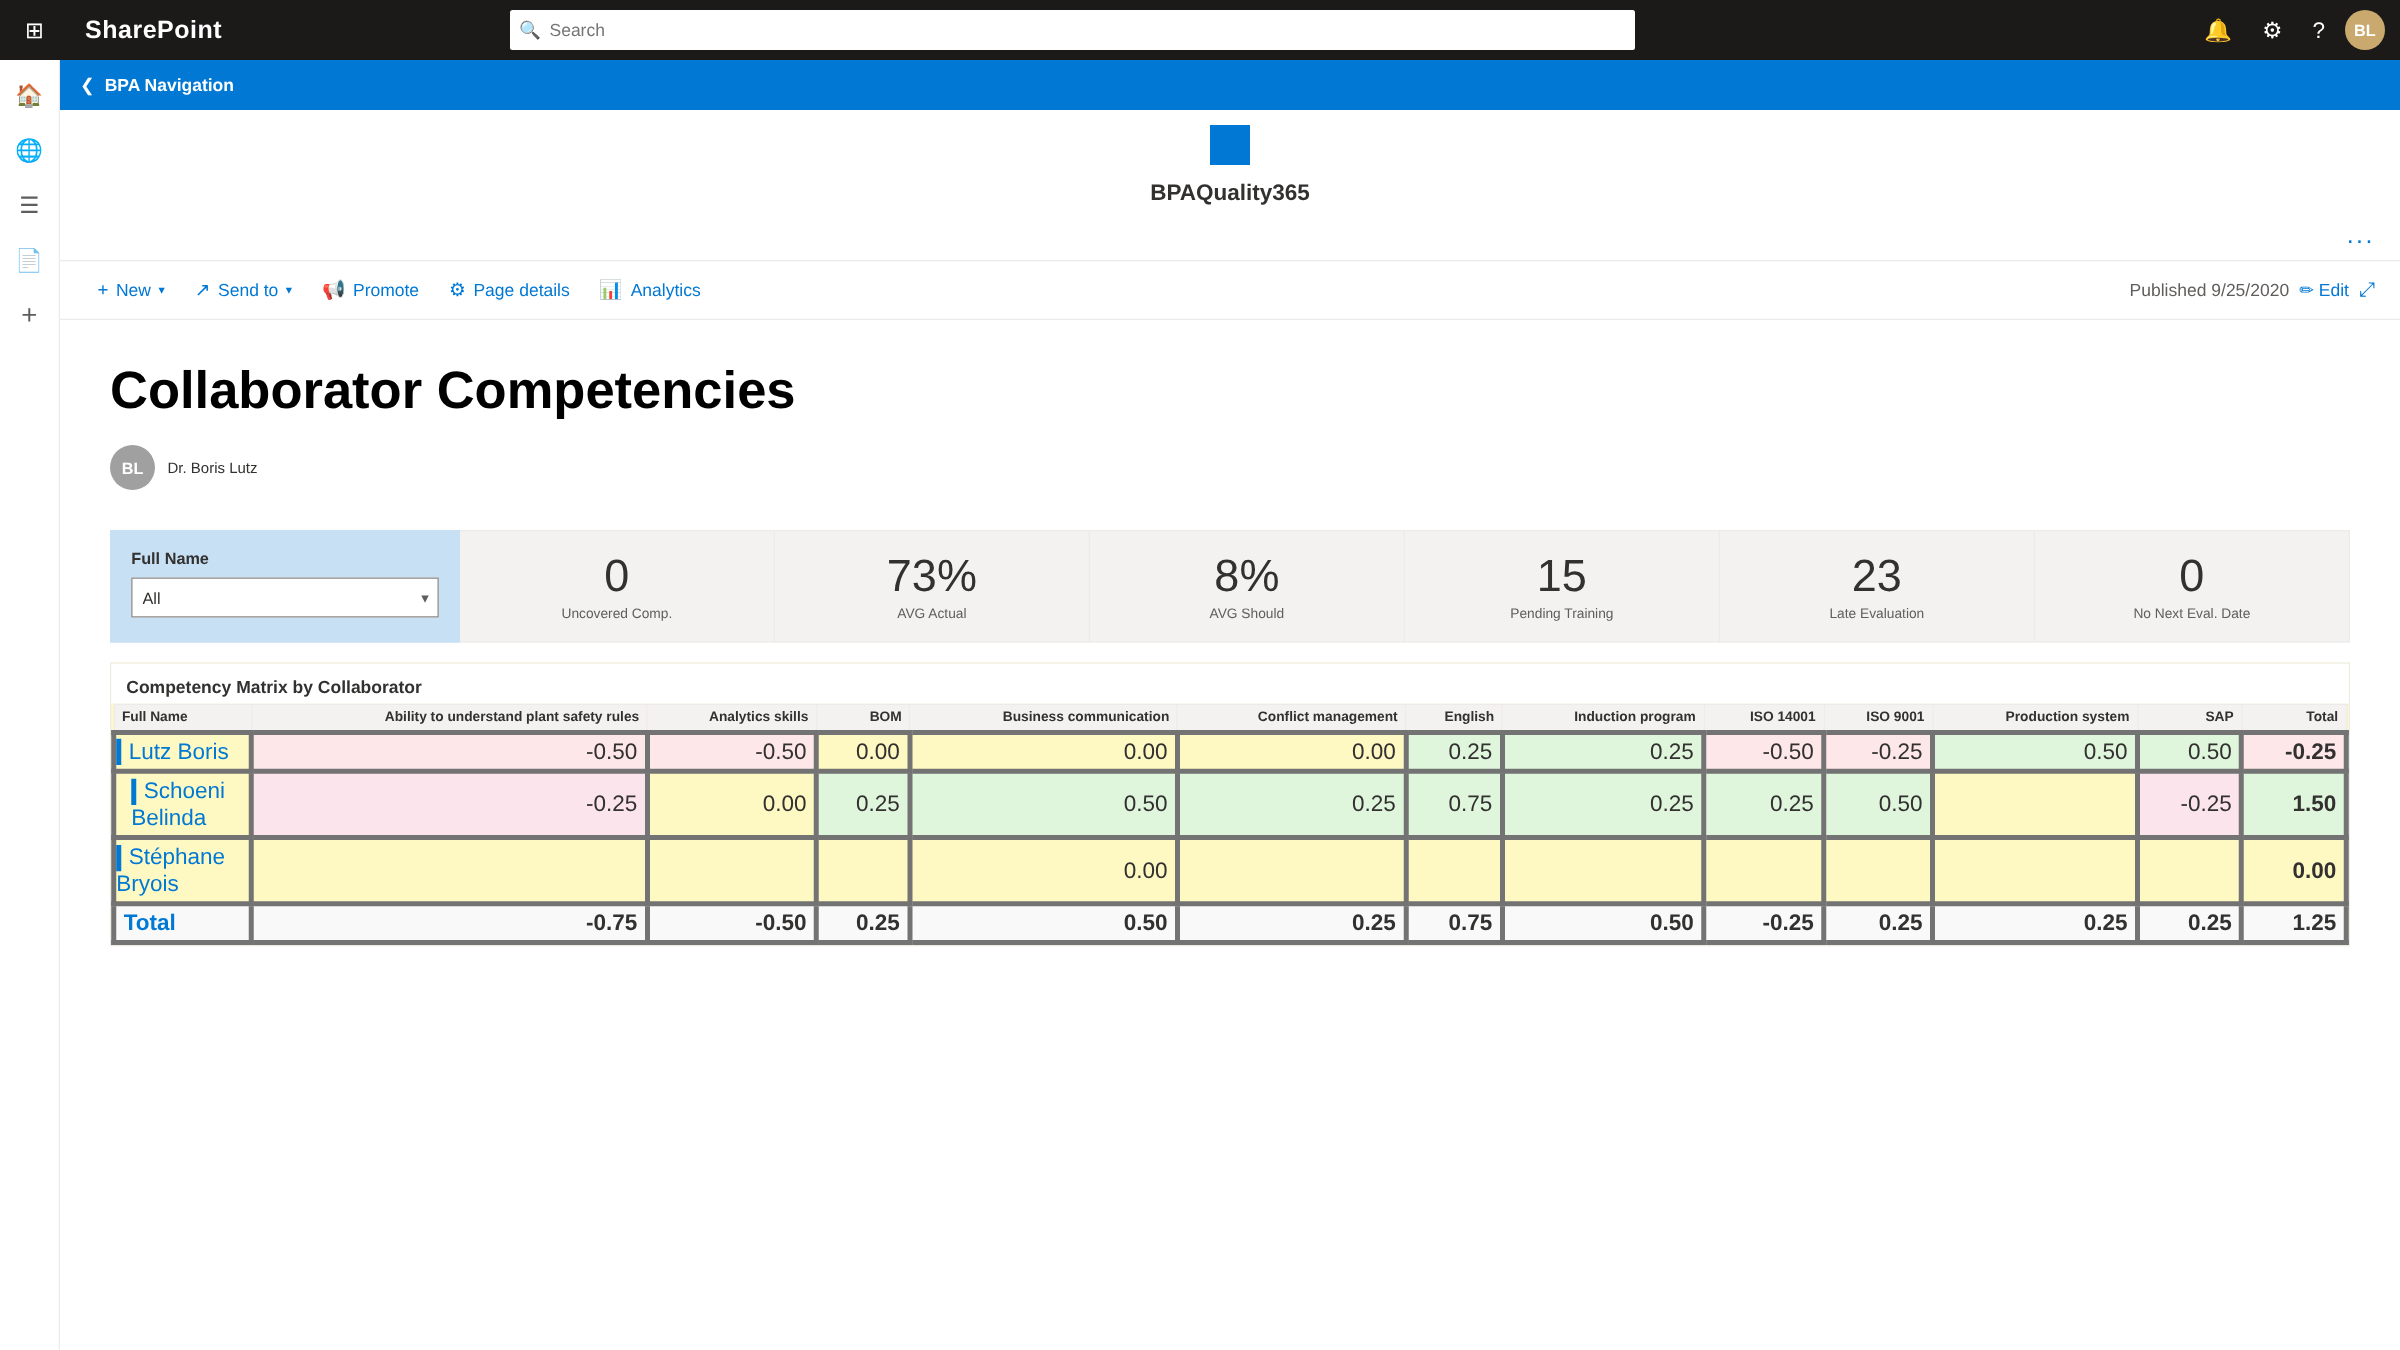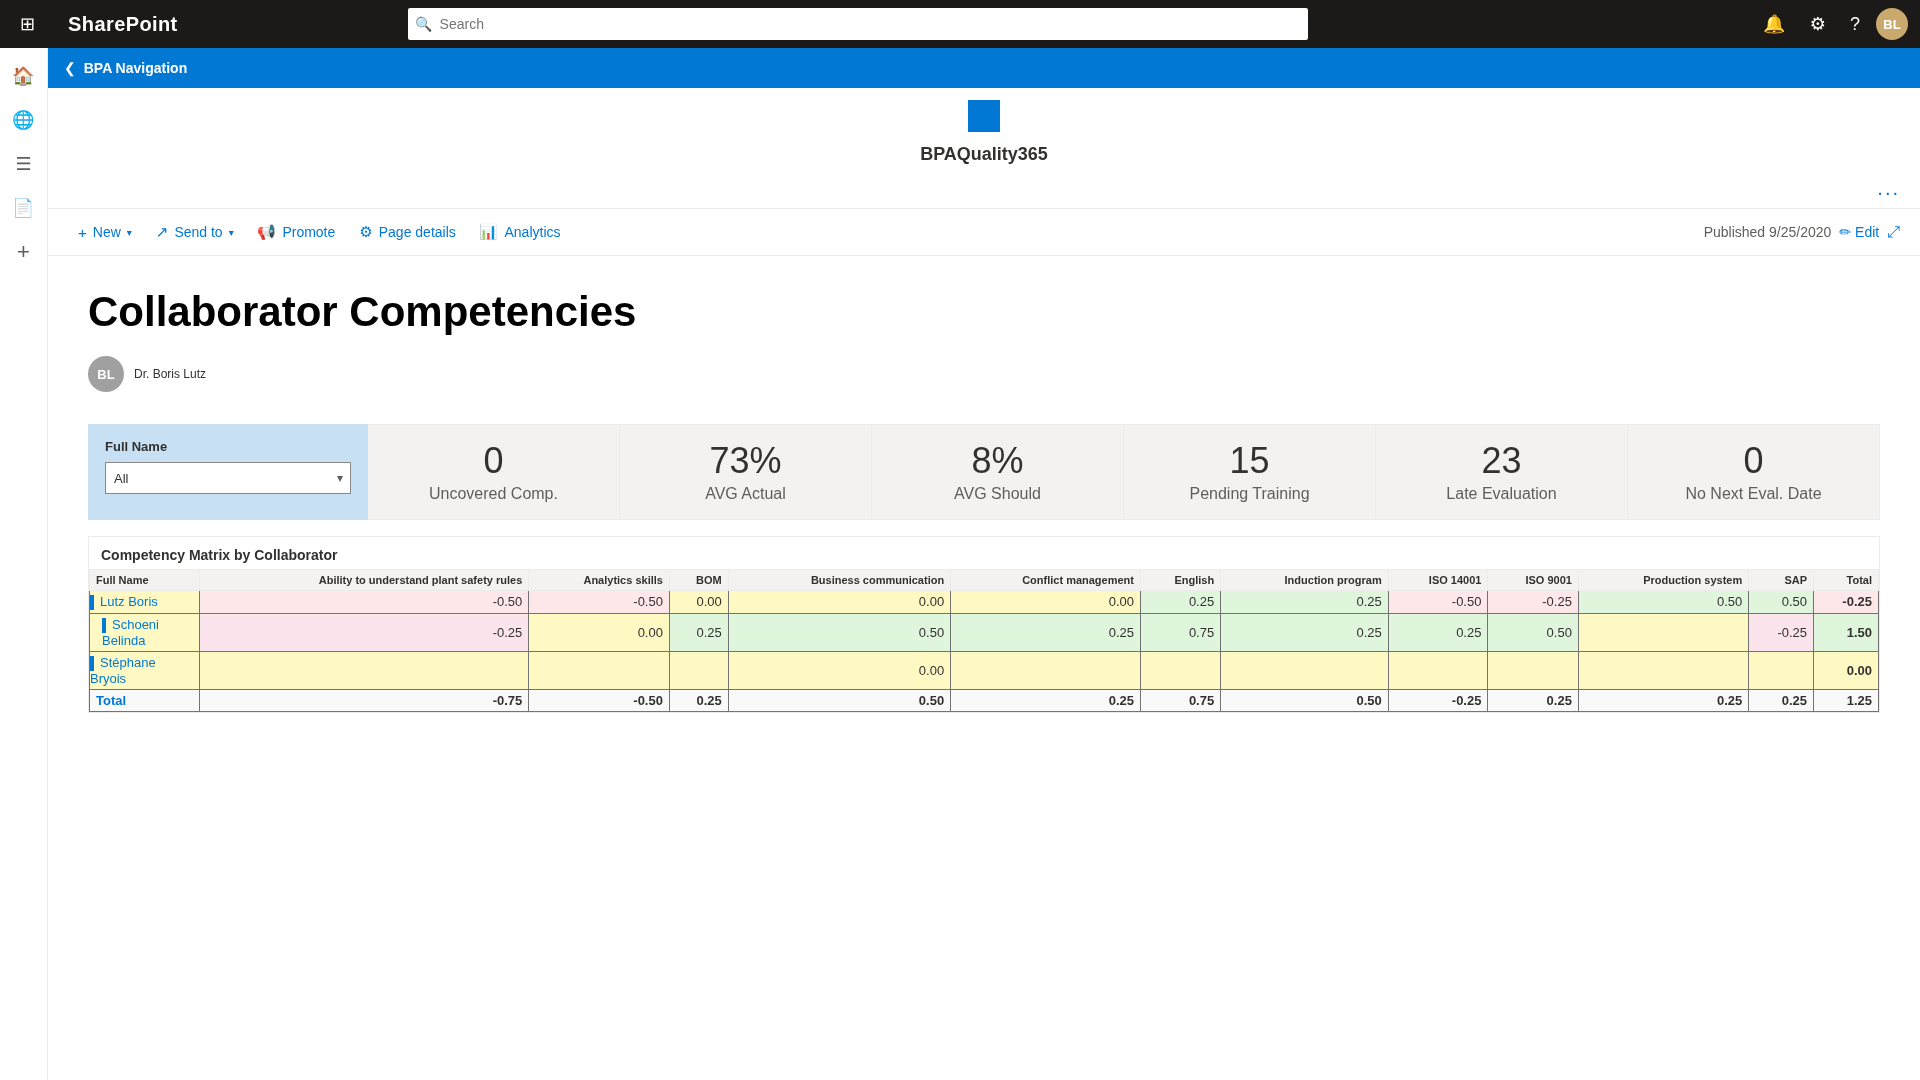--- a/index.html
+++ b/index.html
@@ -303,21 +303,21 @@
       border: 1px solid #edebe9;
       border-left: none;
     }
     .stat-value {
       font-size: 36px;
       font-weight: 300;
       color: #323130;
       line-height: 1.1;
     }
     .stat-label {
-      font-size: 16px;
+      font-size: 11px;
       color: #605e5c;
       text-align: center;
       margin-top: 4px;
     }
 
     
     .matrix-container {
       border: 1px solid #edebe9;
       background: #fef9c3;
     }
@@ -343,23 +343,23 @@
       font-size: 11px;
       white-space: nowrap;
     }
     .matrix-table th:first-child {
       text-align: left;
       width: 110px;
     }
     .matrix-table td {
       padding: 3px 6px;
       text-align: right;
-      border: 1px solid #737373;
-      color: #323130;
-      font-size: 13px;
+      border: 4px solid #737373;
+      color: #323130;
+      font-size: 18px;
     }
     .matrix-table td:first-child {
       text-align: left;
       font-weight: normal;
       color: #0078d4;
       cursor: pointer;
     }
     .matrix-table tr.total-row td {
       font-weight: 700;
       background: #f9f9f9;

